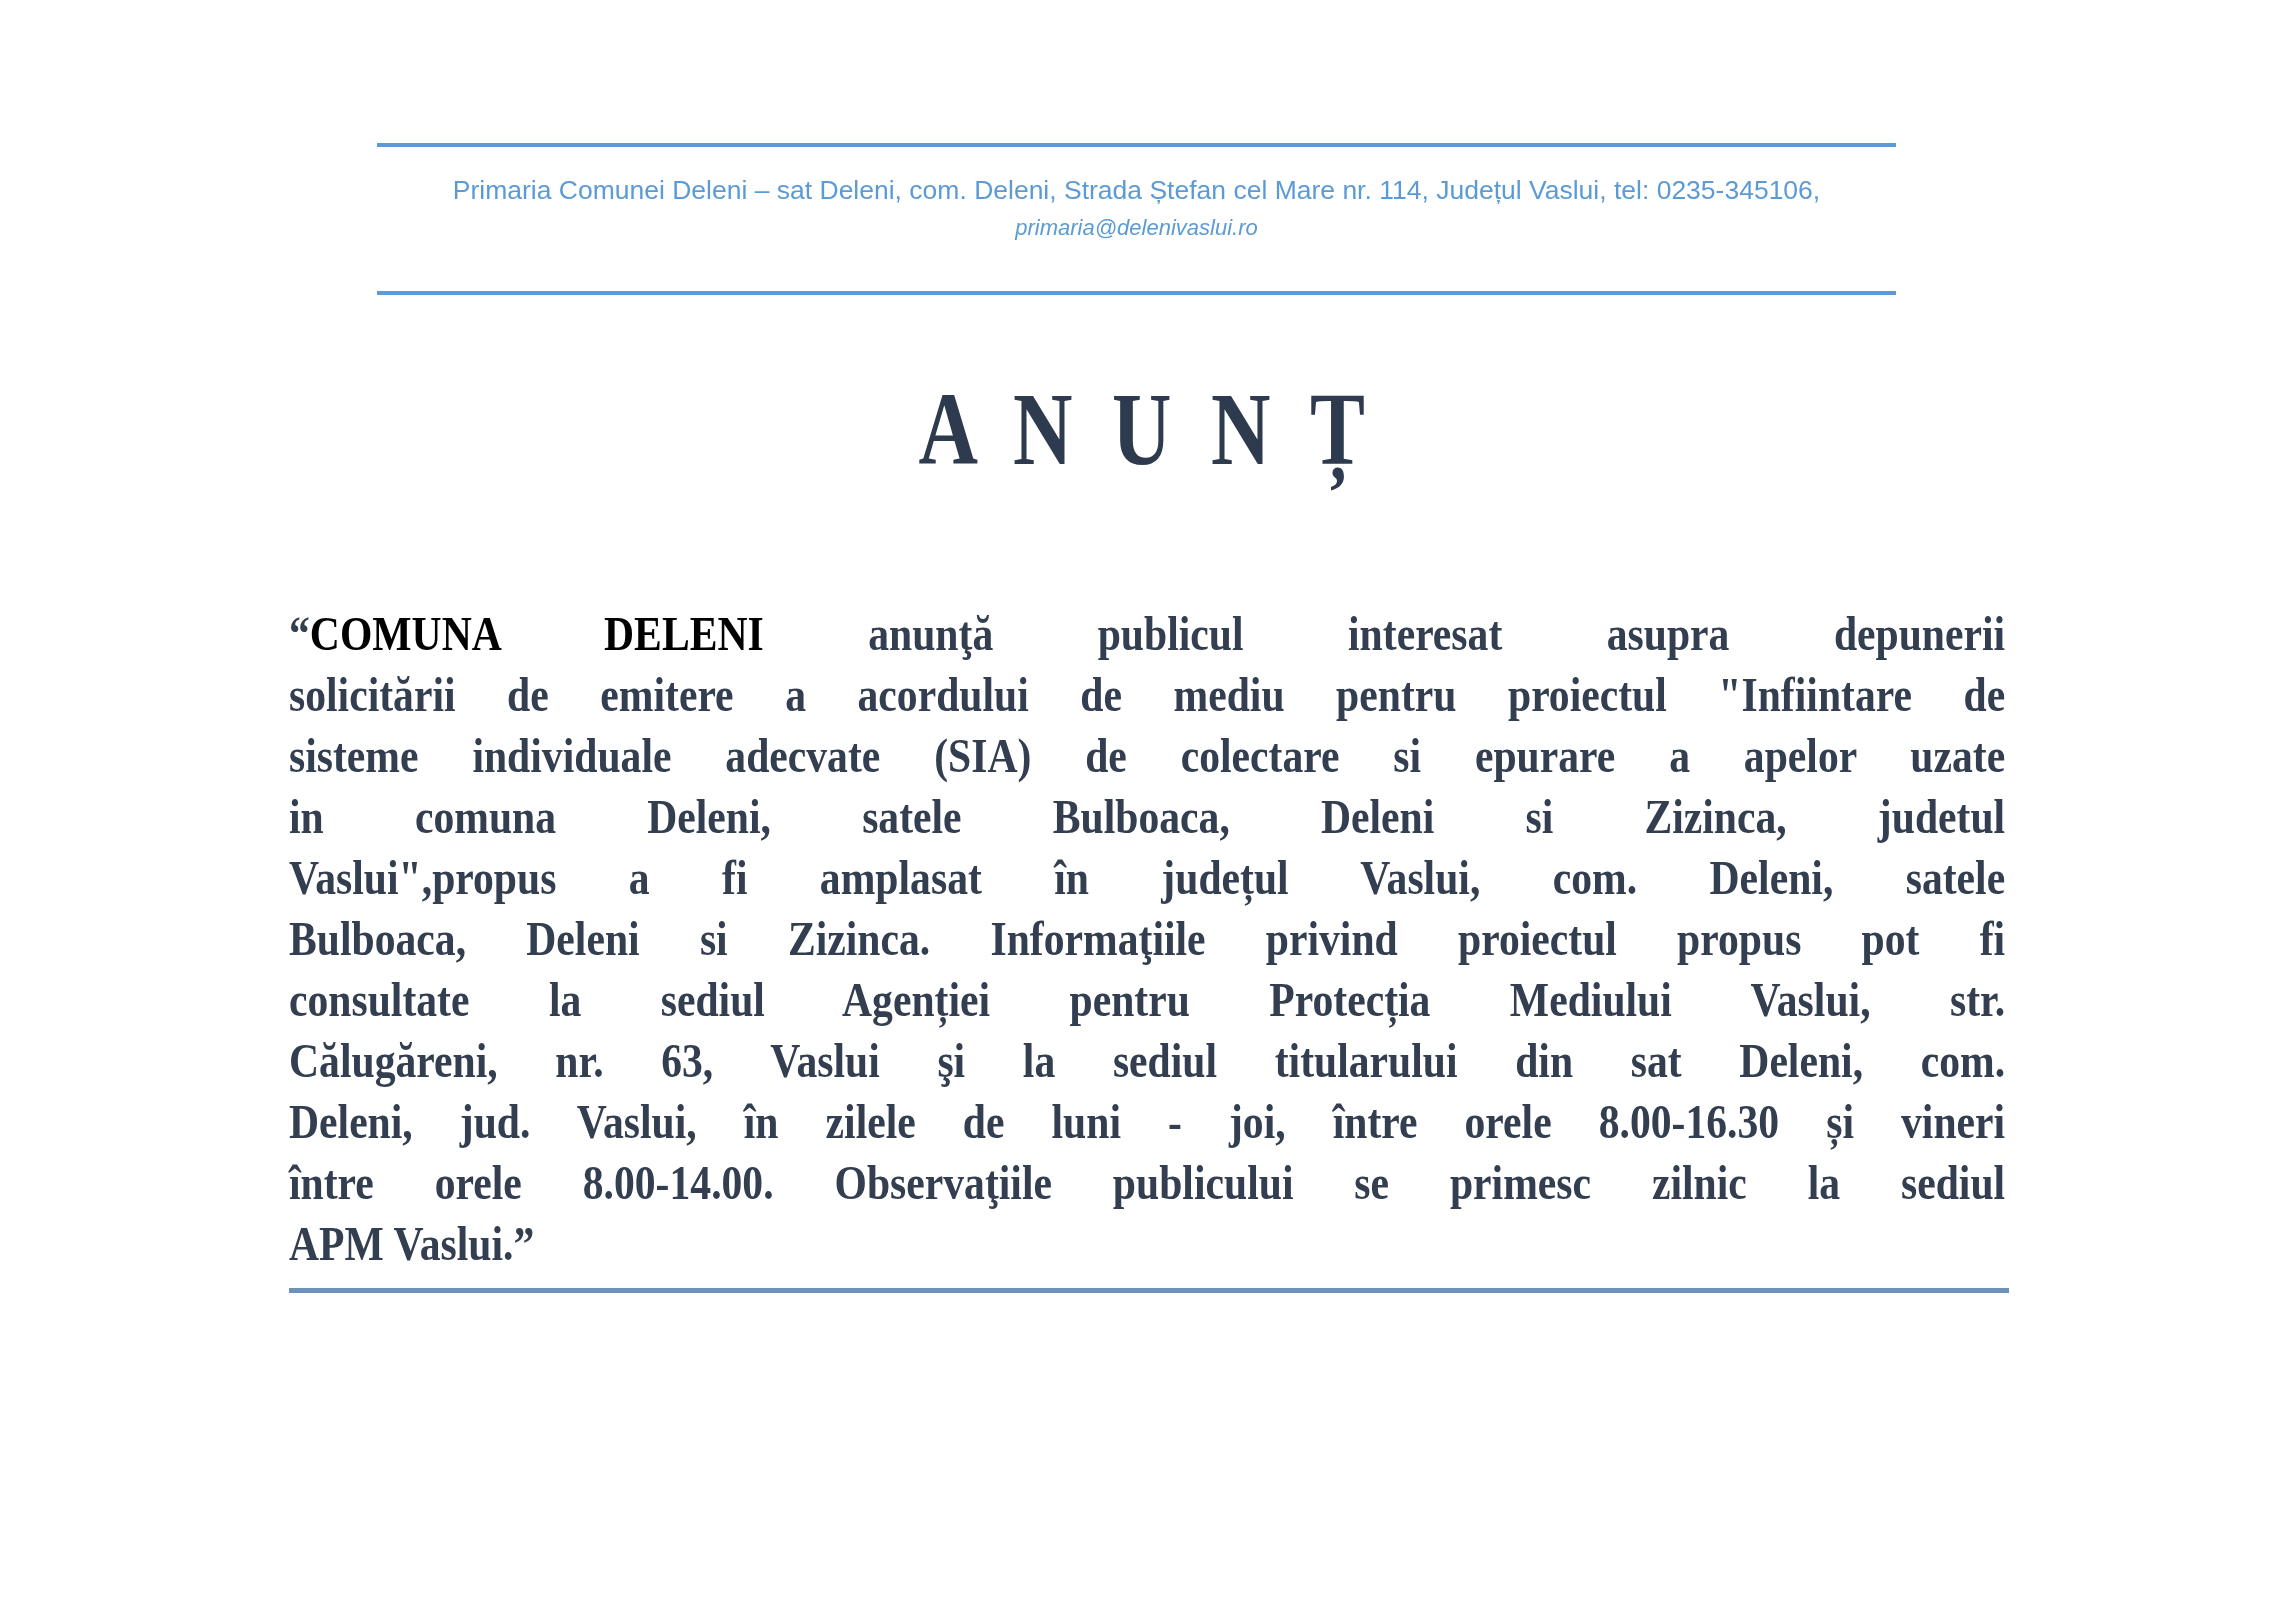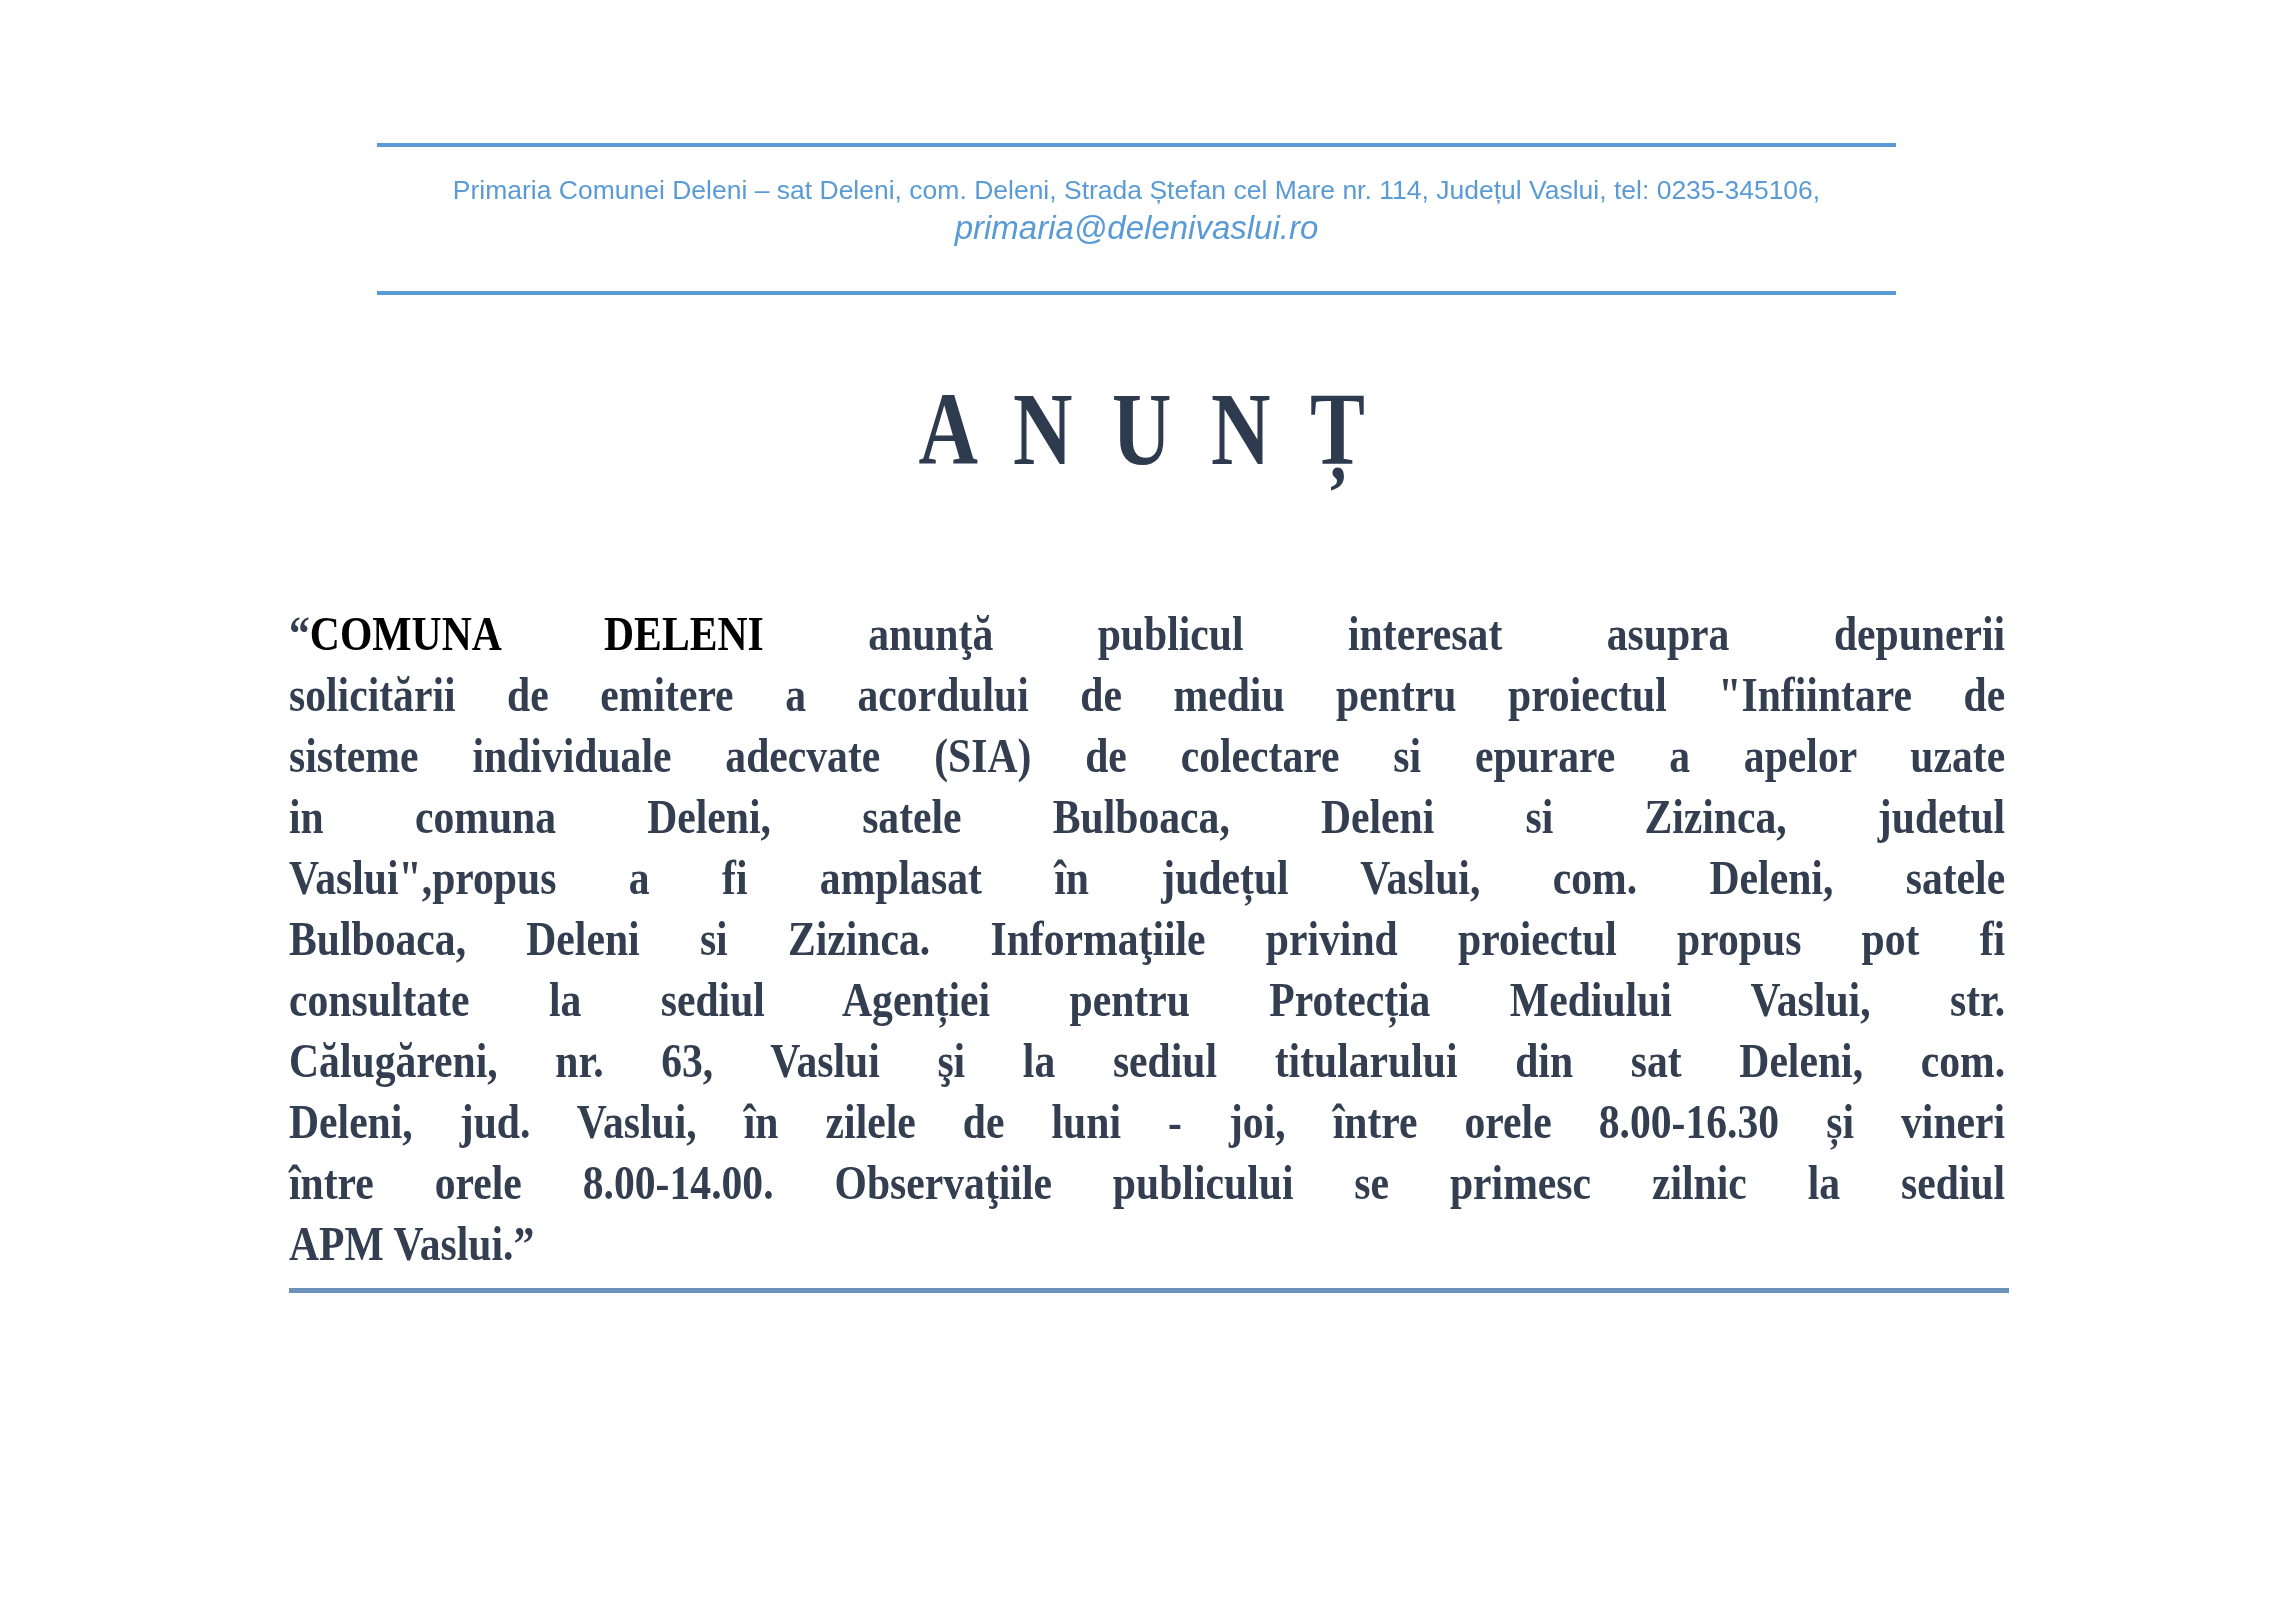--- a/index.html
+++ b/index.html
@@ -31,21 +31,21 @@
     color: var(--header-blue, #5b9bd5);
     font-size: 26.5px;
     line-height: 37px;
     font-family: "Liberation Sans", sans-serif;
   }
   .lh-email {
     width: 1519px;
     margin-left: 377px;
     text-align: center;
     color: var(--header-blue, #5b9bd5);
-    font-size: 33px;
+    font-size: 22px;
     line-height: 37px;
     font-style: italic;
     font-family: "Liberation Sans", sans-serif;
   }
   .doc-title {
     margin: 71px 0 0 0;
     width: 100%;
     text-align: center;
     font-family: "Liberation Serif", serif;
     font-weight: bold;

